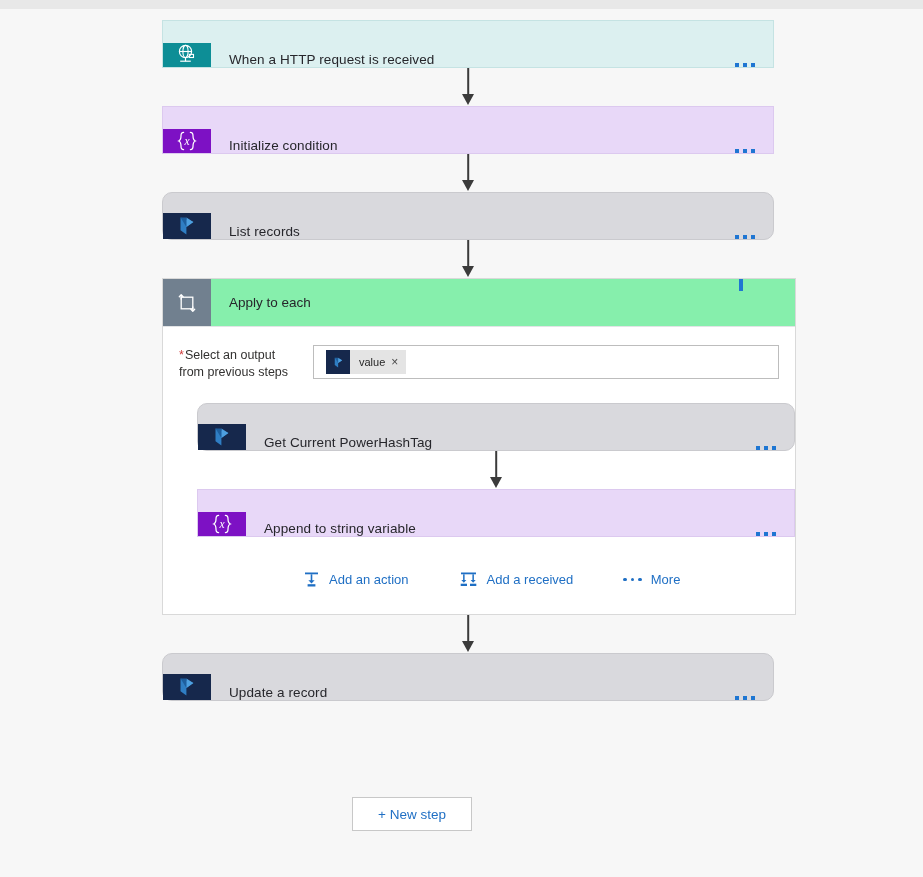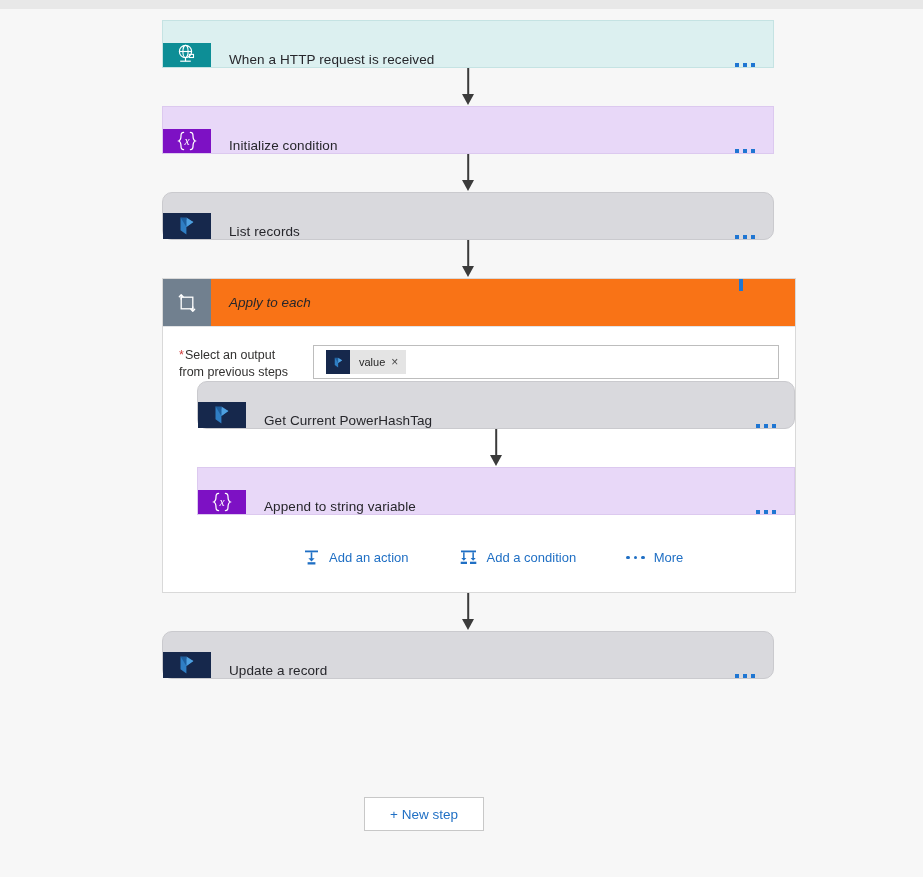--- a/index.html
+++ b/index.html
@@ -91,41 +91,41 @@
 
   
   .scope {
     width: 634px;
     border: 1px solid #d9d9d9;
     background: #ffffff;
   }
   .scope-header {
     display: flex; align-items: stretch;
     height: 48px;
-    background: #f97316;
+    background: #86efac;
     border-bottom: 1px solid #e2e4e6;
-    font-style: italic;
   }
   .scope-header .icon-box {
     width: 48px; min-width: 48px;
     background: #71808f;
     display: flex; align-items: center; justify-content: center;
   }
   .scope-header .scope-title {
     flex: 1; display: flex; align-items: center;
     padding-left: 18px;
     font-size: 13.5px; color: #26262b;
   }
   .scope-header .ellipsis { width: 56px; }
 
   .scope-body { padding: 18px 16px 0 16px; }
 
   .field-row {
     display: flex;
     align-items: flex-start;
+    margin-bottom: 22px;
   }
   .field-label {
     width: 134px; min-width: 134px;
     font-size: 12.5px;
     line-height: 17px;
     color: #323130;
     padding-top: 2px;
   }
   .field-label .req { color: #cf3b3b; margin-right: 1px; }
   .field-input {
@@ -179,21 +179,21 @@
     font-size: 13px;
     cursor: pointer;
   }
   .scope-link .lbl { color: #1f6fc4; }
   .dots-inline { display: inline-flex; gap: 4px; align-items: center; }
   .dots-inline i { width: 3.5px; height: 3.5px; background: #1f6fc4; border-radius: 50%; }
 
   
   .bottom-bar {
     position: absolute;
-    top: 797px; left: 16px;
+    top: 797px; left: 4px;
     width: 816px;
     display: flex;
     justify-content: center;
   }
   .btn {
     width: 120px; height: 34px;
     border: 1px solid #c8c8c8;
     background: #ffffff;
     color: #1f6fc4;
     font-size: 13.5px;
@@ -380,21 +380,21 @@
               <svg width="19" height="17" viewBox="0 0 19 17">
                 <rect x="2" y="1.5" width="15" height="1.8" fill="#1f6fc4"></rect>
                 <rect x="4.1" y="3.3" width="1.5" height="6.6" fill="#1f6fc4"></rect>
                 <rect x="13.4" y="3.3" width="1.5" height="6.6" fill="#1f6fc4"></rect>
                 <path d="M2.3 8.9 L4.85 11.8 L7.4 8.9 Z" fill="#1f6fc4"></path>
                 <path d="M11.6 8.9 L14.15 11.8 L16.7 8.9 Z" fill="#1f6fc4"></path>
                 <rect x="1.7" y="12.7" width="6.3" height="2.3" fill="#1f6fc4"></rect>
                 <rect x="11" y="12.7" width="6.3" height="2.3" fill="#1f6fc4"></rect>
               </svg>
             </span>
-            <span class="lbl">Add a condition</span>
+            <span class="lbl">Add a received</span>
           </div>
 
           <div class="scope-link">
             <span class="dots-inline">
                 <i></i>
                 <i></i>
                 <i></i>
               </span>
             <span class="lbl">More</span>
           </div>

